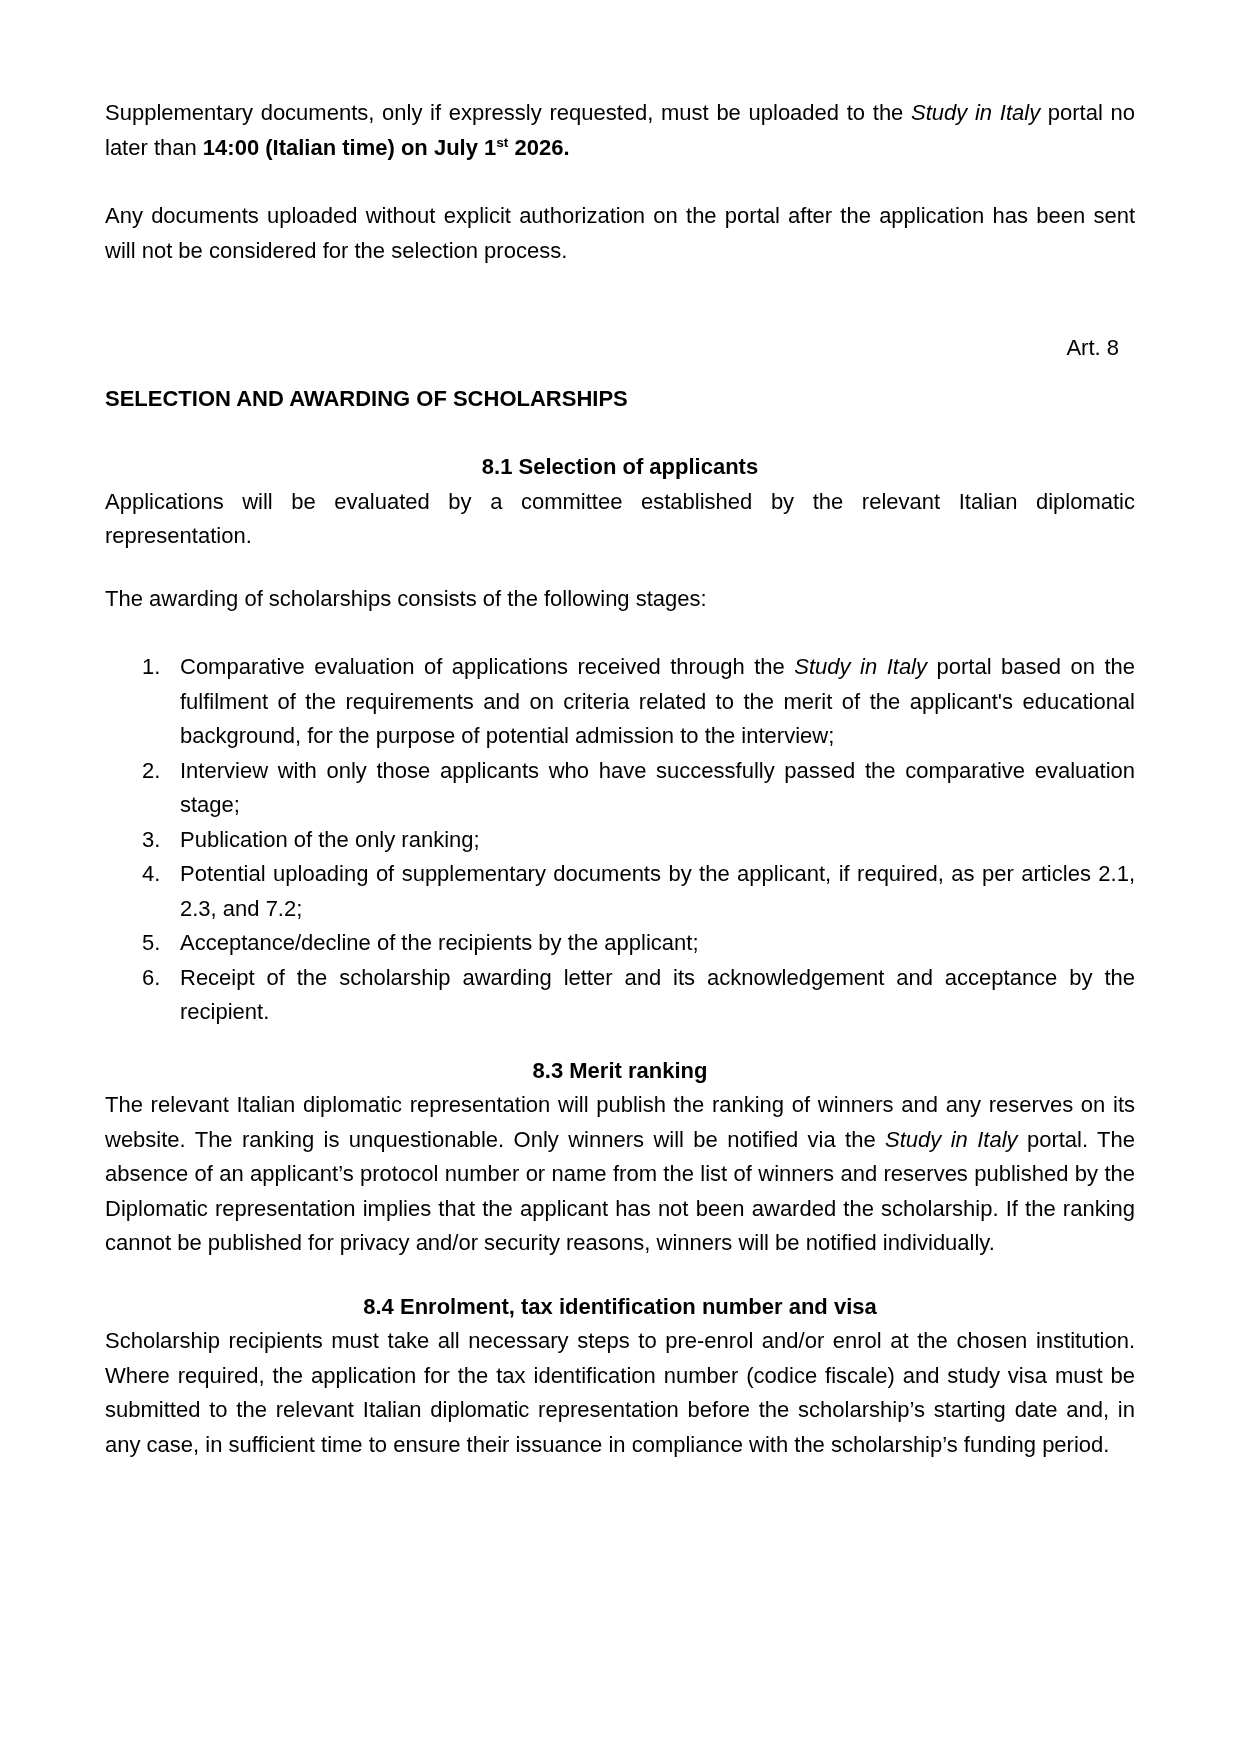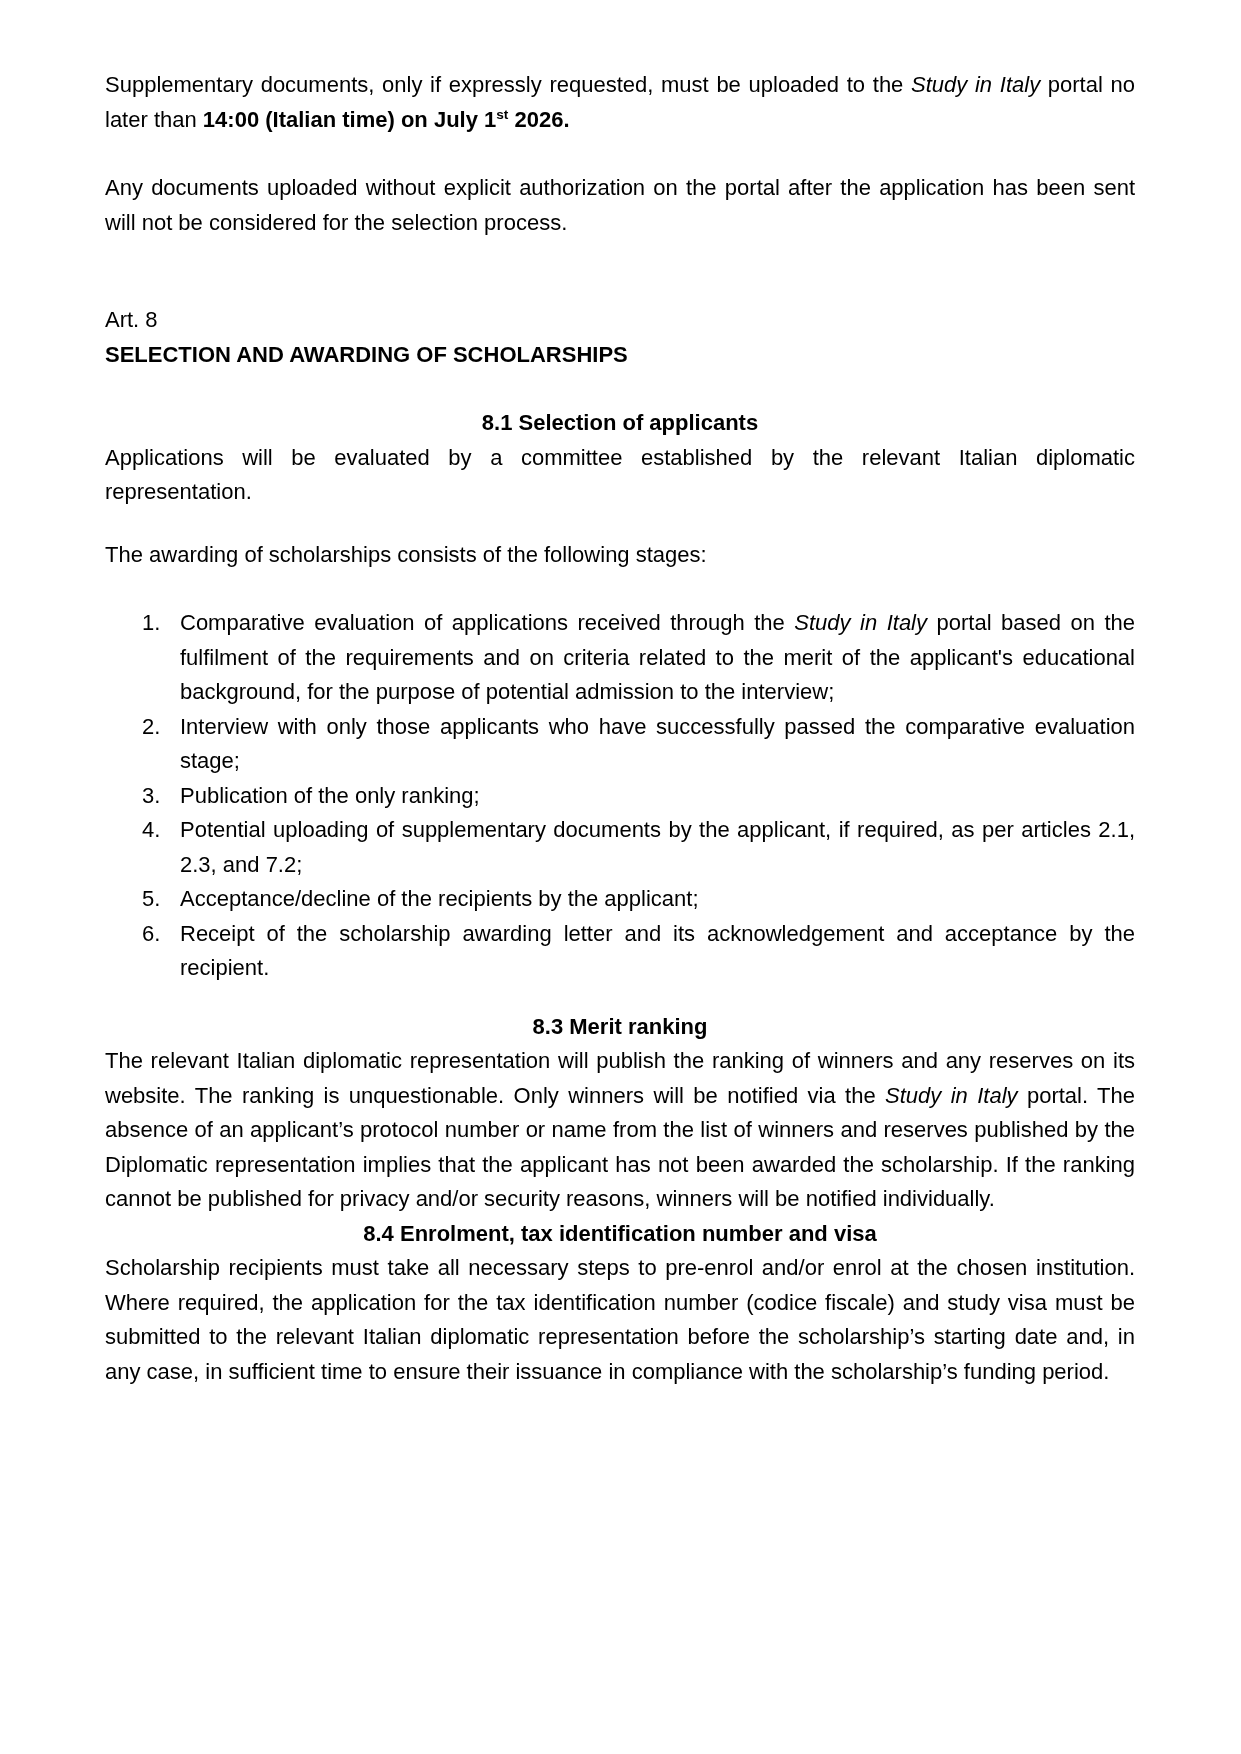--- a/index.html
+++ b/index.html
@@ -9,50 +9,50 @@
   body {
     width: 1241px;
     height: 1754px;
     background: #ffffff;
     overflow: hidden;
   }
   .page {
     box-sizing: border-box;
     width: 1241px;
     height: 1754px;
-    padding: 68px 106px 0 105px;
+    padding: 96px 106px 0 105px;
     font-family: "Liberation Sans", sans-serif;
     font-size: 22px;
     line-height: 34.5px;
     color: #000000;
   }
   .para {
     margin: 0;
     text-align: justify;
   }
   .p1     { margin-bottom: 34px; }
   .p2     { margin-bottom: 63px; }
   .art-no {
-    margin: 0;
-    text-align: left;
+    margin: 16px;
+    text-align: right;
   }
   .art-title {
     margin: 0 0 34px 0;
     text-align: left;
     font-weight: bold;
   }
   .heading {
     margin: 0;
     font-weight: bold;
     text-align: center;
   }
   .h82 { margin-bottom: 31px; }
   .p81 { margin-bottom: 28px; }
   .p82intro { margin-bottom: 34px; }
-  .p83 { }
+  .p83 { margin-bottom: 29px; }
   ol.stages {
     list-style: none;
     margin: 0 0 24px 0;
     padding: 0;
   }
   ol.stages li {
     position: relative;
     padding-left: 75px;
     text-align: justify;
   }

